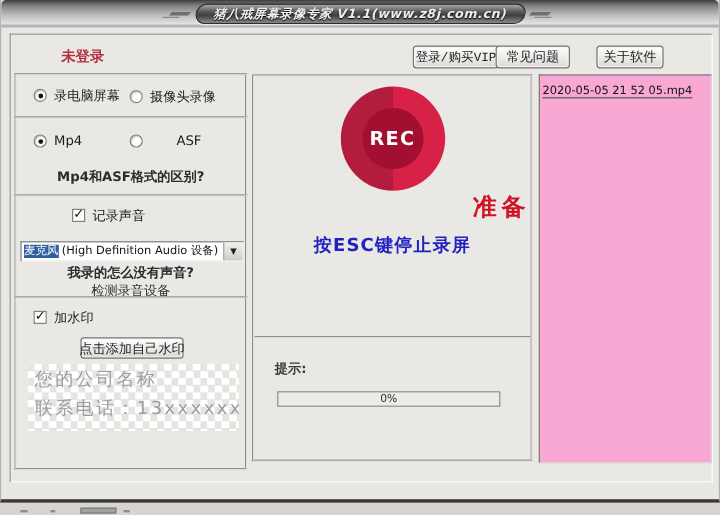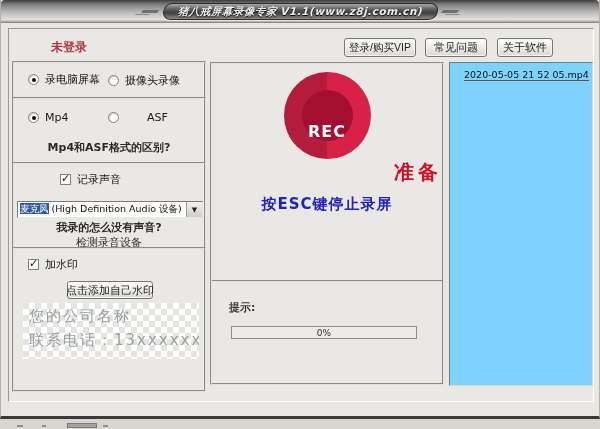--- a/index.html
+++ b/index.html
@@ -28,23 +28,23 @@
   
   .frame { position:absolute; left:7px; top:28px; width:586px; height:374px;
            border:1px solid; border-color:#9a9a98 #fdfdfc #fdfdfc #9a9a98; background:#eae8e5; }
 
   .login-status { position:absolute; left:50px; top:39px; font-size:12px; font-weight:600; color:#b13242; }
 
   
   .btn { position:absolute; height:19px; background:linear-gradient(180deg,#ffffff,#dbd9d4);
          border:1px solid #767674; border-radius:3px; font-size:11px; color:#1c1c1c;
          display:flex; align-items:center; justify-content:center; box-shadow:inset 0 0 0 1px #f6f6f4;
-         font-family:Liberation Sans, sans-serif; cursor:default; white-space:nowrap; }
+         font-family:Liberation Mono, monospace; cursor:default; white-space:nowrap; }
   .btn-login { left:343px; top:38px; width:72px; font-size:10.5px; }
-  .btn-faq   { left:424px; top:38px; width:62px; }
+  .btn-faq   { left:412px; top:38px; width:62px; }
   .btn-about { left:496px; top:38px; width:56px; }
 
   
   .group { position:absolute; left:11px; width:194px; border:2px groove #e2e0dd; background:#eae8e5; }
   .g1 { top:61px;  height:38px; }
   .g2 { top:97px;  height:67px; }
   .g3 { top:162px; height:87px; }
   .g4 { top:247px; height:145px; }
 
   .ctl-row { position:absolute; display:flex; align-items:center; gap:6px; }
@@ -79,40 +79,40 @@
   .wm-line + .wm-line { margin-top:5px; }
 
   
   .center-panel { position:absolute; left:209px; top:62px; width:234px; height:323px;
                   border:2px groove #e2e0dd; background:#eae8e5; }
   .rec-wrap { position:absolute; left:0; top:8px; width:100%; display:flex; justify-content:center; }
   .rec-outer { width:87px; height:87px; border-radius:50%;
                background:linear-gradient(90deg, var(--rec-left) 0 50%, var(--rec-right) 50% 100%);
                display:flex; align-items:center; justify-content:center; }
   .rec-inner { width:51px; height:51px; border-radius:50%; background:var(--rec-inner);
-               display:flex; align-items:flex-end; justify-content:center; }
+               display:flex; align-items:center; justify-content:center; }
   .rec-text { color:#fff; font-weight:bold; font-size:16px; letter-spacing:1px; }
 
   .status-ready { position:absolute; left:0; top:95px; width:100%; text-align:right;
                   font-size:20px; font-weight:bold; color:#d01226; letter-spacing:4px; }
   .esc-hint  { position:absolute; left:0; top:131px; width:100%; text-align:center;
                font-size:15px; font-weight:bold; color:#2222c2; letter-spacing:1px; }
   .ctrl-hint { position:absolute; left:0; top:156px; width:100%; text-align:center;
                font-size:11px; color:#222; }
 
   .center-bottom { position:absolute; left:0; top:216px; width:100%; height:107px;
                    border-top:2px groove #e2e0dd; }
   .tip-label { position:absolute; left:17px; top:18px; font-size:11px; font-weight:600; color:#3a3a3a; }
   .progress { position:absolute; left:19px; top:44px; width:186px; height:13px;
               border:1px solid #8e8e8c; background:#edebe8; display:flex; align-items:center; justify-content:center; }
   .progress-text { font-size:9px; color:#333; }
 
   
-  .listbox { position:absolute; left:448px; top:62px; width:144px; height:324px; background:#7dd3fc;
-             border:1px solid; border-color:#7b7b79 #d9d7d2 #d9d7d2 #7b7b79; overflow:hidden;padding-left:12px; }
+  .listbox { position:absolute; left:448px; top:62px; width:144px; height:324px; background:#f9a8d4;
+             border:1px solid; border-color:#7b7b79 #d9d7d2 #d9d7d2 #7b7b79; overflow:hidden; }
   .list-item { display:inline-block; margin:1px 0 0 2px; font-size:9.5px; color:#111;
                border-bottom:1px solid #555; white-space:nowrap; }
 
   
   .desktop-strip { position:absolute; left:0; top:419px; width:600px; height:10px; background:#d8d5cf; }
   .frag { position:absolute; background:#8e8c88; }
   .frag1 { left:17px;  top:6px; width:6px;  height:2px; }
   .frag2 { left:42px;  top:6px; width:4px;  height:2px; }
   .frag3 { left:67px;  top:4px; width:30px; height:5px; background:#a5a3a0; border:1px solid #7c7a77; }
   .frag4 { left:103px; top:6px; width:5px;  height:2px; }

